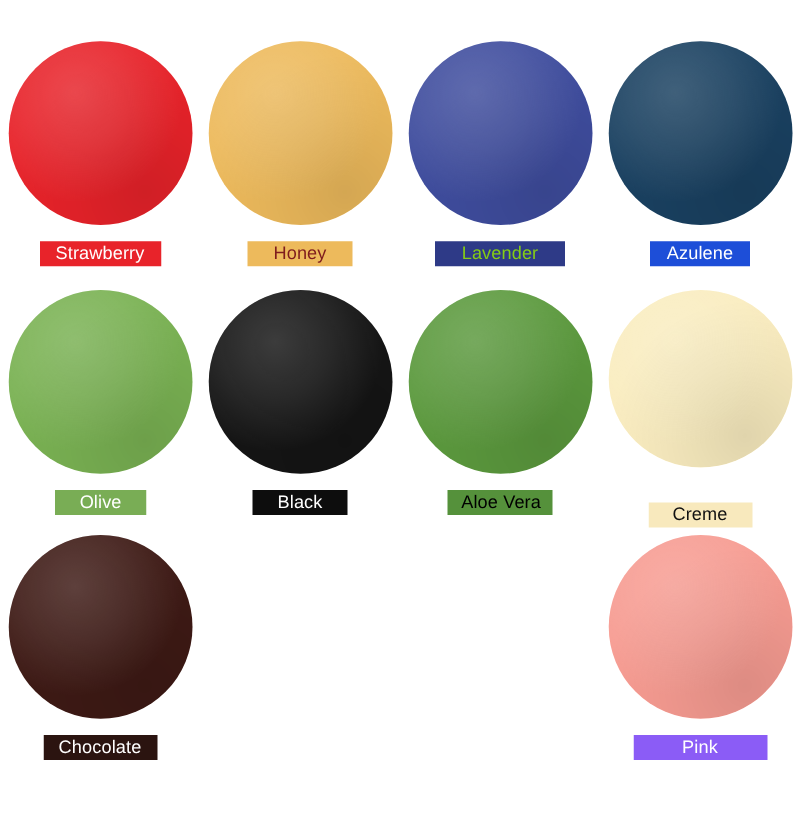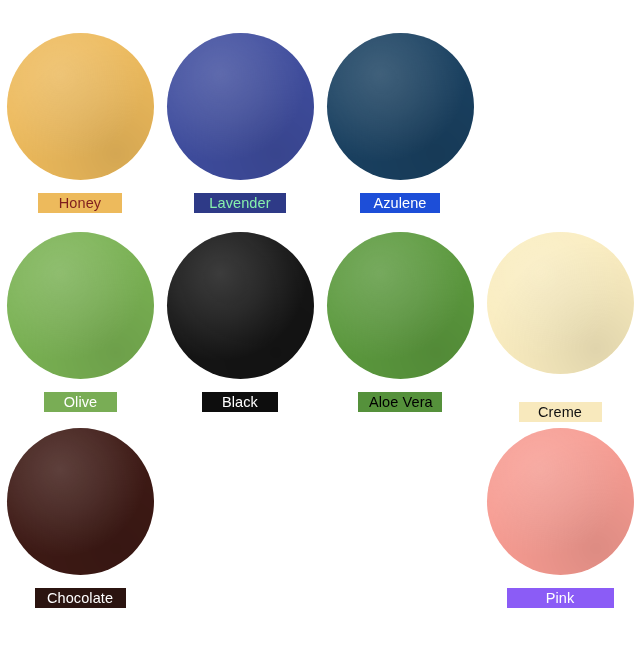--- a/index.html
+++ b/index.html
@@ -88,26 +88,30 @@
     box-sizing: border-box;
   }
 </style>
 </head>
 <body style="background-color: rgb(255, 255, 255);">
 
 <div id="swatch-grid" style="width: 640px; height: 653px; background-color: rgb(255, 255, 255);">
 
   <div class="swatch-row swatch-row-1">
     <div class="swatch-cell">
+      <div class="swatch-circle" style="background-color: rgb(232, 35, 42);"></div>
+      <div class="swatch-label" style="background-color: rgb(232, 35, 42); color: rgb(255, 255, 255); width: 97px;">Strawberry</div>
+    </div>
+    <div class="swatch-cell">
       <div class="swatch-circle" style="background-color: rgb(237, 186, 92);"></div>
       <div class="swatch-label" style="background-color: rgb(237, 186, 92); color: #7f1d1d; width: 84px;">Honey</div>
     </div>
     <div class="swatch-cell">
       <div class="swatch-circle" style="background-color: rgb(63, 77, 158);"></div>
-      <div class="swatch-label" style="background-color: rgb(46, 58, 135); color: #86efac; width: 92px;">Lavender</div>
+      <div class="swatch-label" style="background-color: rgb(46, 58, 135); color: #84cc16; width: 104px;">Lavender</div>
     </div>
     <div class="swatch-cell">
       <div class="swatch-circle" style="background-color: rgb(26, 65, 97);"></div>
       <div class="swatch-label" style="background-color: #1d4ed8; color: rgb(255, 255, 255); width: 80px;">Azulene</div>
     </div>
   </div>
 
   <div class="swatch-row swatch-row-2">
     <div class="swatch-cell">
       <div class="swatch-circle" style="background-color: rgb(122, 178, 83);"></div>

